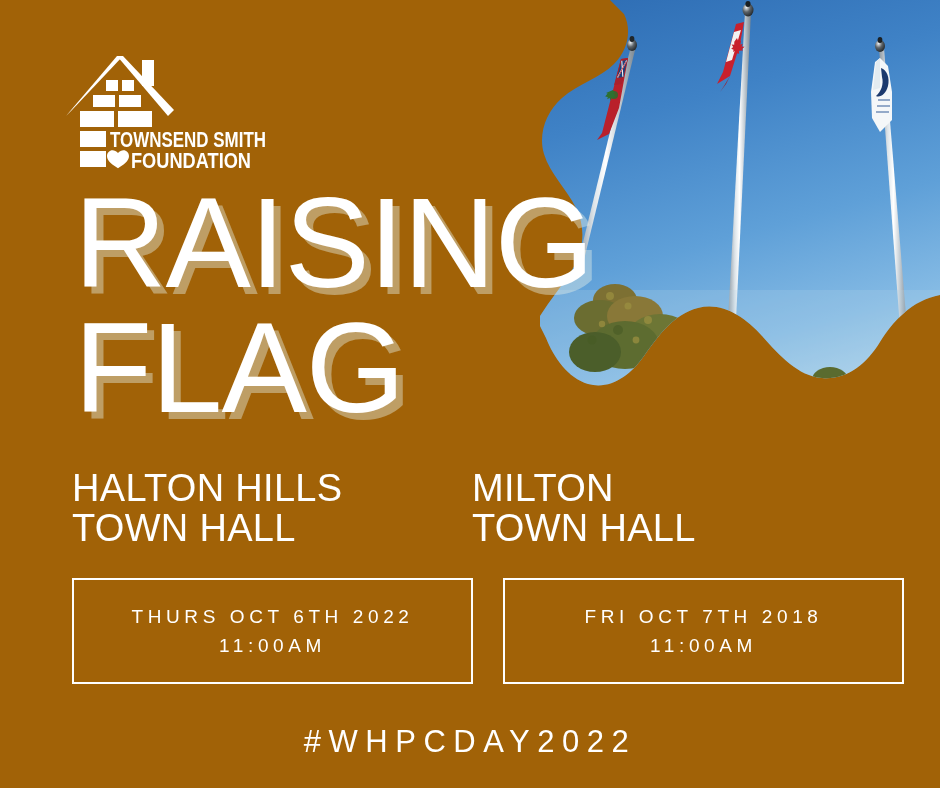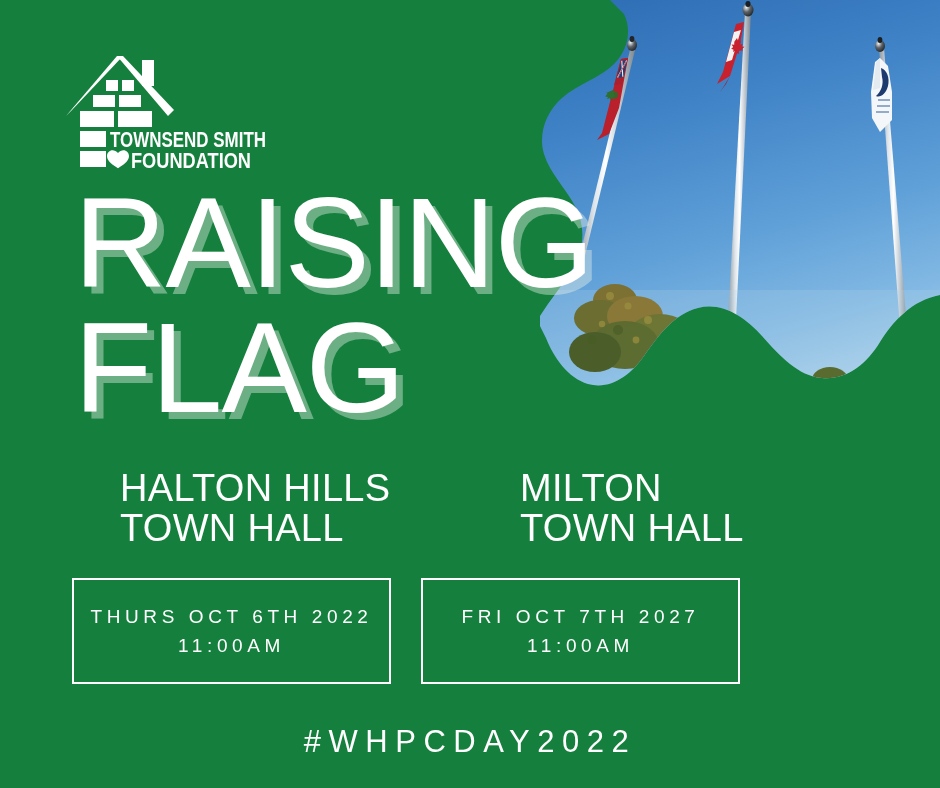--- a/index.html
+++ b/index.html
@@ -5,21 +5,21 @@
   html, body {
     margin: 0;
     padding: 0;
     background: #1e1e1e;
   }
   #poster {
     position: relative;
     width: 940px;
     height: 788px;
     overflow: hidden;
-    background: #15803d;
+    background: #a16207;
     font-family: "Liberation Sans", sans-serif;
     -webkit-font-smoothing: antialiased;
   }
 
   
   .photo-blob {
     position: absolute;
     top: 0;
     left: 540px;
     width: 400px;
@@ -60,37 +60,36 @@
   
   .venues {
     position: absolute;
     left: 72px;
     top: 468px;
     width: 800px;
     display: flex;
   }
   .venue {
     width: 400px;
-    margin-left: 48px;
   }
   .venue-name {
     color: #ffffff;
     font-size: 38px;
     line-height: 1.06;
     font-weight: 400;
     letter-spacing: 0.3px;
     white-space: pre-line;
   }
 
   
   .datebar {
     position: absolute;
     left: 72px;
     top: 578px;
-    width: 668px;
+    width: 832px;
     display: flex;
     gap: 30px;
   }
   .datebox {
     flex: 1;
     height: 106px;
     border: 2px solid #ffffff;
     box-sizing: border-box;
     display: flex;
     flex-direction: column;
@@ -306,20 +305,20 @@
 TOWN HALL</div>
     </div>
   </div>
 
   <div class="datebar">
     <div class="datebox">
       <div class="datebox-line">THURS OCT 6TH 2022</div>
       <div class="datebox-line">11:00AM</div>
     </div>
     <div class="datebox">
-      <div class="datebox-line">FRI OCT 7TH 2027</div>
+      <div class="datebox-line">FRI OCT 7TH 2018</div>
       <div class="datebox-line">11:00AM</div>
     </div>
   </div>
 
   <div class="hashtag">#WHPCDAY2022</div>
 
 </div>
 
 </body></html>

